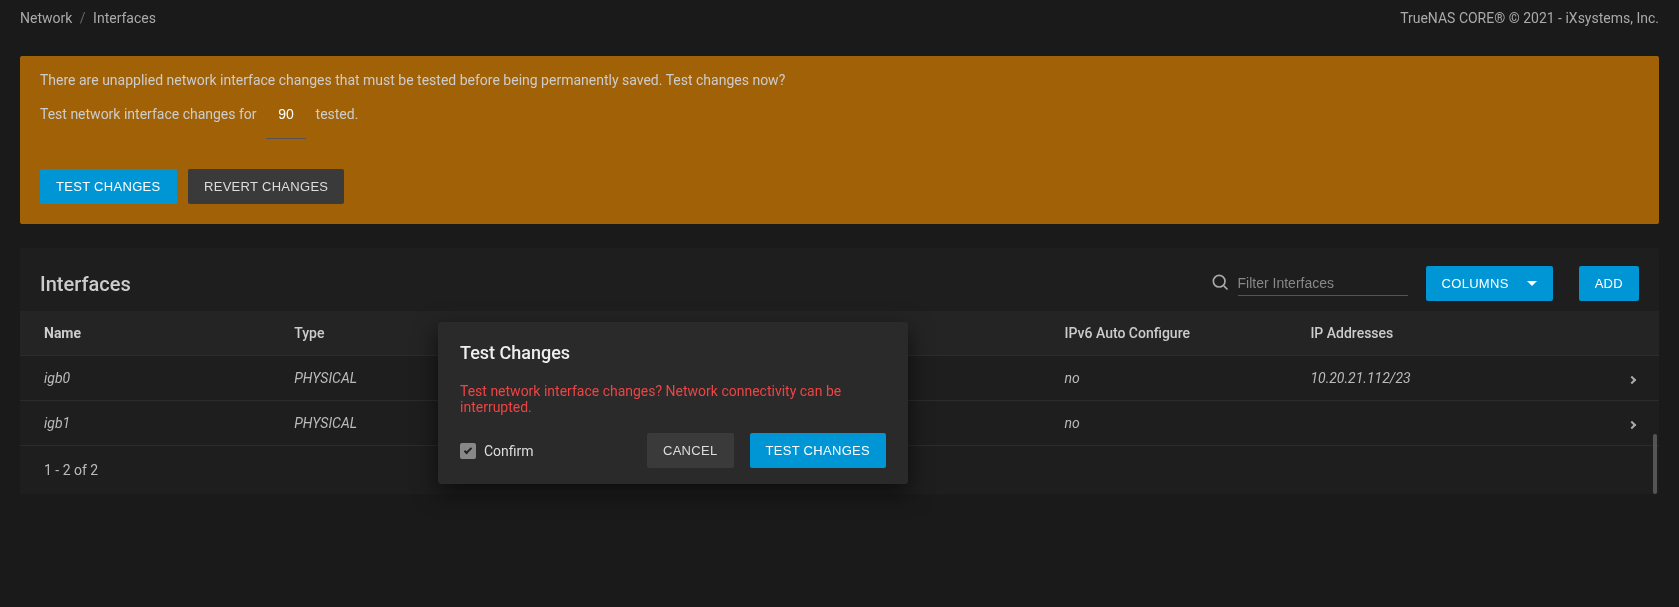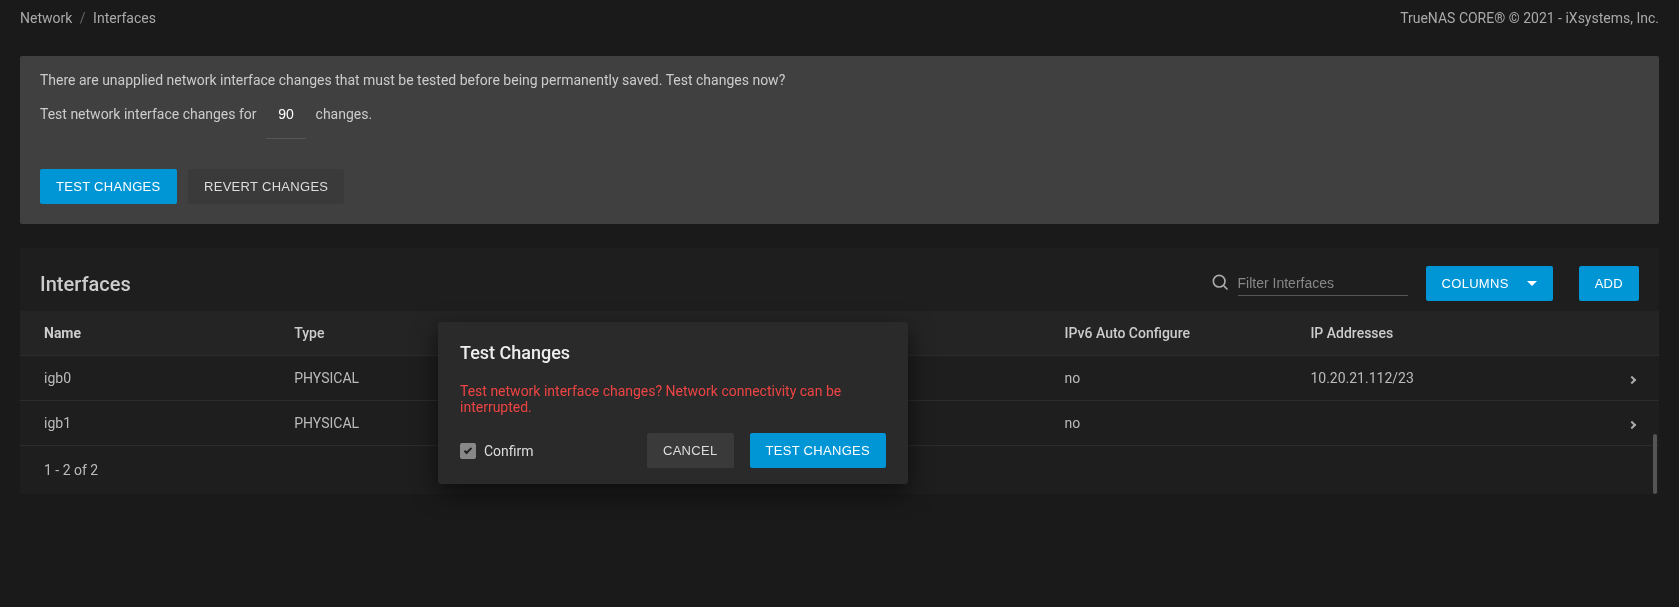--- a/index.html
+++ b/index.html
@@ -18,21 +18,21 @@
     align-items: center;
     padding: 10px 20px;
     color: #aaa;
     font-size: 14px;
   }
   .breadcrumb a { color: #aaa; text-decoration: none; }
   .breadcrumb .sep { margin: 0 4px; color: #666; }
   .copyright { color: #aaa; }
   .content { padding: 20px; }
   .panel {
-    background: #404040;
+    background: #a16207;
     border-radius: 2px;
     padding: 16px 20px 20px 20px;
     margin-bottom: 24px;
   }
   .notice-text { color: #ccc; margin-bottom: 18px; }
   .seconds-row { color: #ccc; margin-bottom: 30px; }
   .seconds-input {
     background: transparent;
     border: none;
     border-bottom: 1px solid #555;
@@ -102,21 +102,21 @@
     padding: 14px 12px;
     background: #242424;
   }
   thead th:first-child { padding-left: 24px; font-weight: bold; }
   tbody td {
     padding: 14px 12px;
     color: #bbb;
     border-top: 1px solid #2c2c2c;
   }
   tbody td:first-child { padding-left: 24px; }
-  tbody tr { background: #1e1e1e; }
+  tbody tr { background: #1e1e1e; font-style: italic; }
   .row-expand { text-align: right; padding-right: 24px; color: #aaa; }
   .chevron {
     display: inline-block;
     width: 6px; height: 6px;
     border-right: 2px solid #aaa;
     border-bottom: 2px solid #aaa;
     transform: rotate(-45deg);
   }
   .table-footer {
     padding: 16px 24px;
@@ -184,21 +184,21 @@
   <div class="copyright">TrueNAS CORE® © 2021 - iXsystems, Inc.</div>
 </div>
 
 <div class="content">
 
   <div class="panel">
     <div class="notice-text">There are unapplied network interface changes that must be tested before being permanently saved. Test changes now?</div>
     <div class="seconds-row">
       <span>Test network interface changes for</span>
       <input class="seconds-input" value="90" style="">
-      <span>changes.</span>
+      <span>tested.</span>
     </div>
     <button class="btn btn-primary">TEST CHANGES</button>
     <button class="btn btn-secondary">REVERT CHANGES</button>
   </div>
 
   <div class="card">
     <div class="card-header">
       <div class="card-title">Interfaces</div>
       <div class="header-actions">
         <div class="search-wrap">

